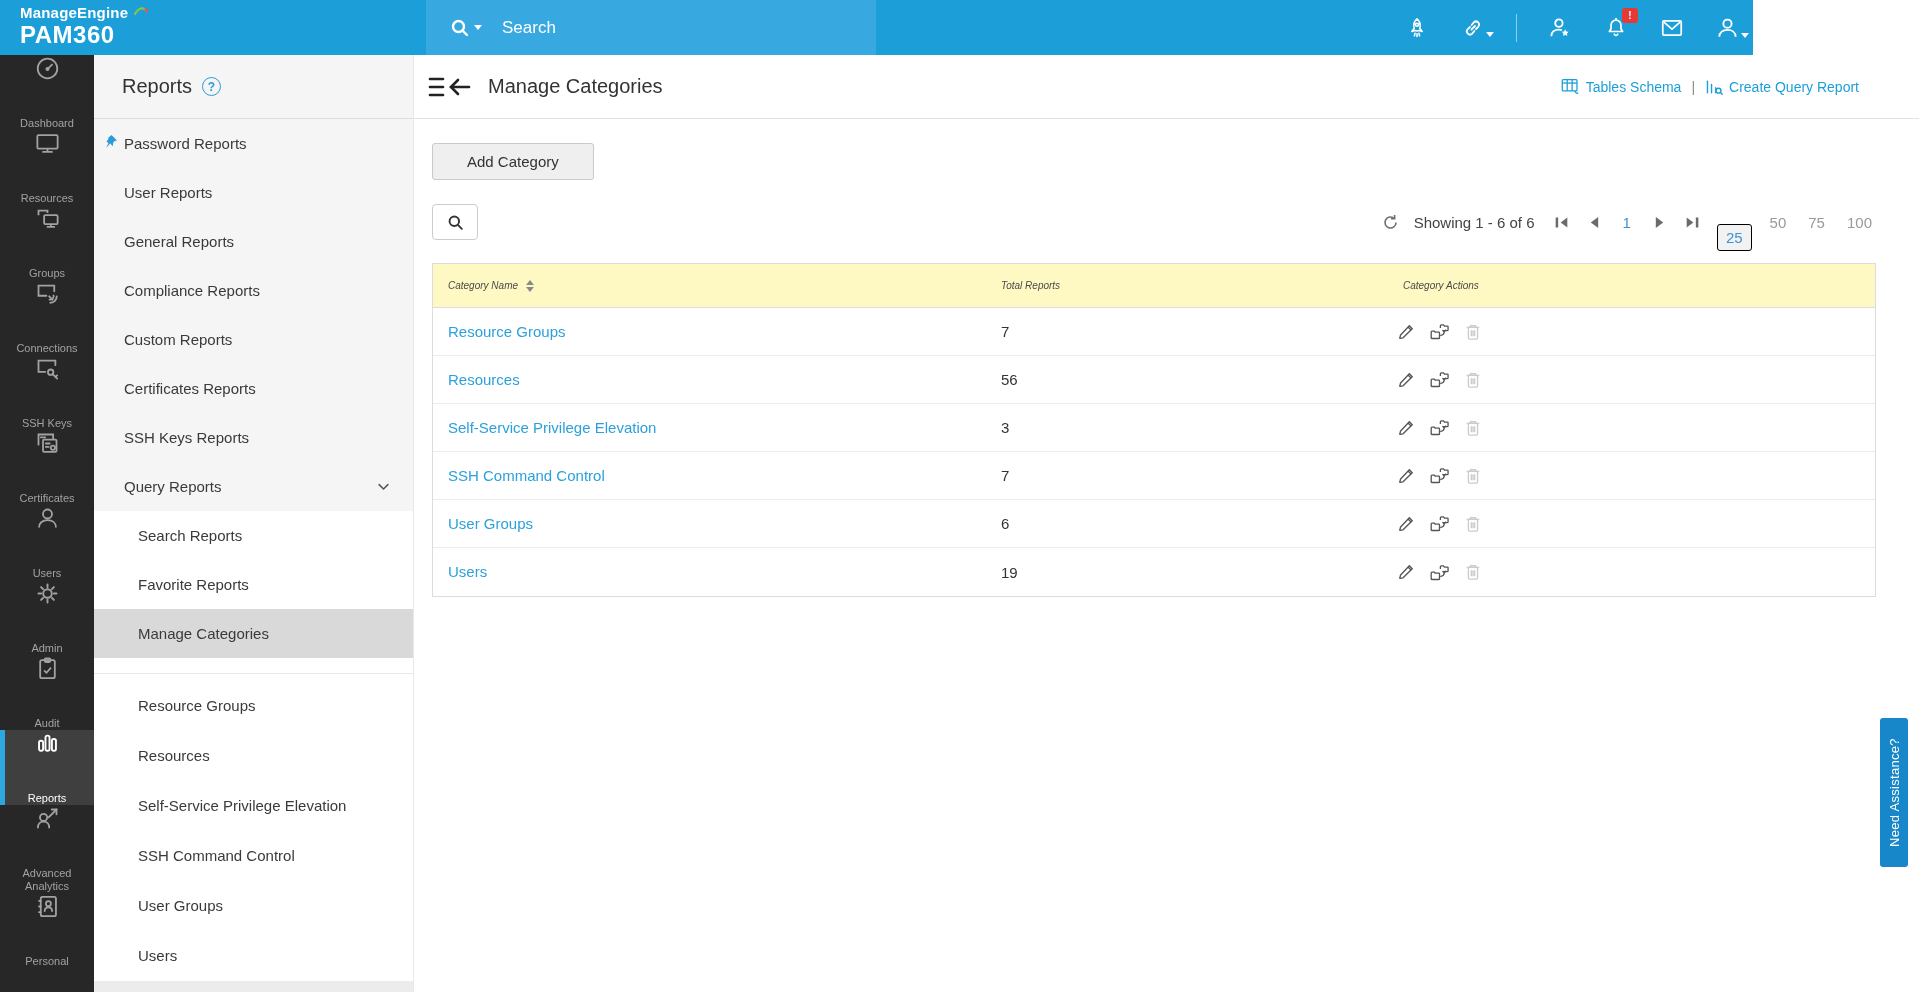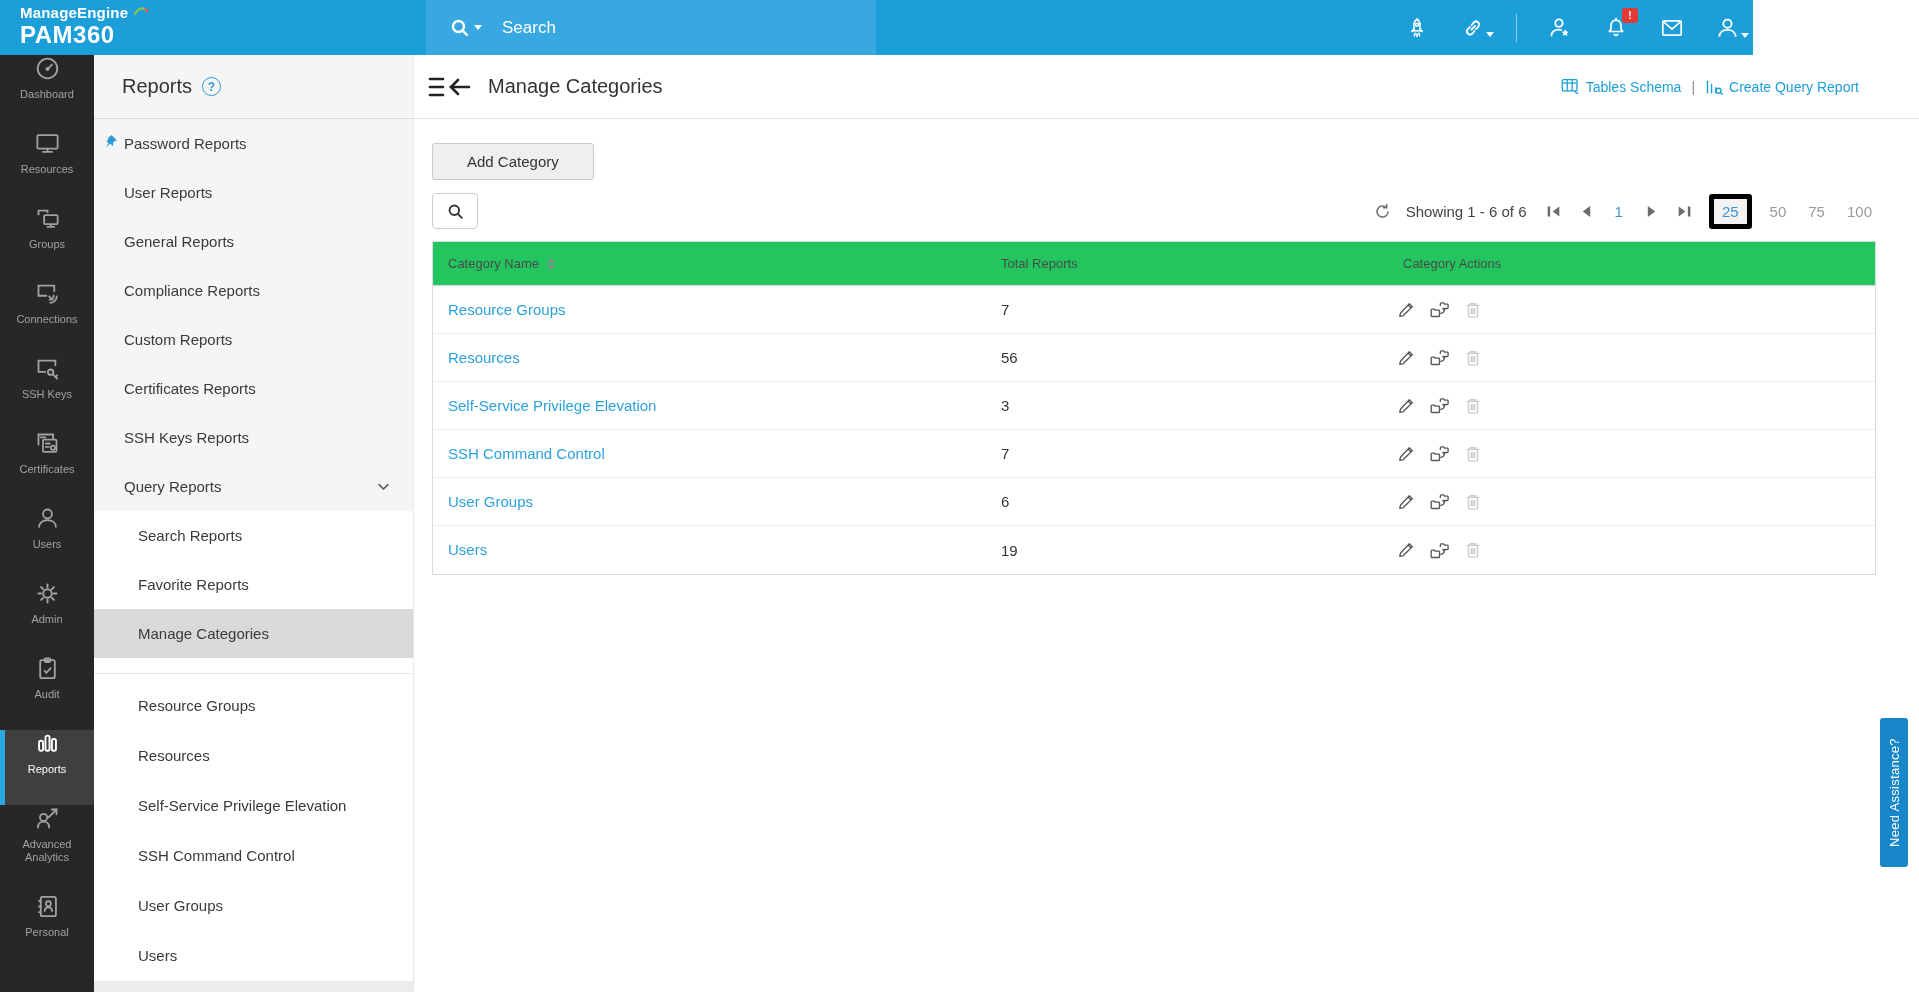--- a/index.html
+++ b/index.html
@@ -17,21 +17,21 @@
   .search-band .ph { color:#fff; font-size:17px; }
   .topbar-icons { position:absolute; right:12px; top:0; height:55px; display:flex; align-items:center; gap:30px; }
   .tb-ic { position:relative; width:26px; height:26px; display:flex; align-items:center; justify-content:center; cursor:pointer; }
   .tb-divider { width:1px; height:28px; background:rgba(255,255,255,.5); }
   .badge { position:absolute; top:-7px; right:-9px; min-width:16px; height:15px; background:#E53935;
     color:#fff; font-size:10px; font-weight:bold; border-radius:3px; display:flex; align-items:center; justify-content:center; padding:0 3px; }
   .caret-w { width:0; height:0; border-left:4px solid transparent; border-right:4px solid transparent; border-top:5px solid #fff; margin-left:2px; }
 
   
   .nav-rail { position:absolute; left:0; top:55px; width:94px; bottom:0; background:#272727; z-index:20; }
-  .rail-item { height:75px; display:flex; flex-direction:column; align-items:center; justify-content:flex-start;
+  .rail-item { height:75px; display:flex; flex-direction:column; align-items:center; justify-content:space-between;
     gap:6px; position:relative; cursor:pointer; }
   .rail-item .lbl { font-size:11px; color:#A2A2A2; text-align:center; line-height:1.2; padding:0 3px; }
   .rail-item svg { stroke:#A2A2A2; }
   .rail-item.tall { height:88px; }
   .rail-item.selected { background:#3F3F3F; }
   .rail-item.selected::before { content:""; position:absolute; left:0; top:0; bottom:0; width:5px; background:#2CA7E0; }
   .rail-item.selected .lbl { color:#fff; }
   .rail-item.selected svg { stroke:#fff; }
 
   
@@ -65,28 +65,28 @@
   .content { padding-left:18px; }
   .add-btn { margin-top:24px; height:37px; padding:0 34px; background:#EFEFEF; border:1px solid #C9C9C9;
     border-radius:3px; font-size:15px; color:#333; cursor:pointer; font-family:inherit; }
   .filter-row { margin-top:13px; width:1444px; display:flex; align-items:center; justify-content:space-between; }
   .search-btn { width:46px; height:36px; background:#fff; border:1px solid #CCC; border-radius:4px;
     display:flex; align-items:center; justify-content:center; cursor:pointer; }
   .pagination { display:flex; align-items:center; gap:14px; font-size:15px; color:#444; }
   .pg-arrow { cursor:pointer; display:flex; align-items:center; padding:0 3px; }
   .pg-num { color:#3E93D6; cursor:pointer; padding:0 6px; }
   .pg-size { color:#9A9A9A; cursor:pointer; padding:0 4px; }
-  .pg-size.sel { color:#3E93D6; background:#F2F2F2; border:5px solid #000000; border-radius:3px; padding:4px 8px; }
+  .pg-size.sel { color:#3E93D6; background:#F2F2F2; border:1px solid #000000; border-radius:3px; padding:4px 8px;margin-top:31px; }
   .pg-refresh { cursor:pointer; display:flex; }
   .pg-showing { margin-right:2px; }
 
   
   .tbl { margin-top:12px; width:1444px; border:1px solid #DCDCDC; }
   .tbl-header, .tbl-row { display:grid; grid-template-columns:553px 402px 1fr; align-items:center; }
-  .tbl-header { height:44px; background:#22c55e; color:#4A4A4A; font-size:13px; border-bottom:1px solid #DCDCDC; }
+  .tbl-header { height:44px; background:#fef9c3; color:#4A4A4A; font-size:10px; border-bottom:1px solid #DCDCDC;font-style:italic; }
   .tbl-header > div { padding-left:15px; display:flex; align-items:center; gap:8px; }
   .tbl-row { height:48px; border-bottom:1px solid #ECECEC; background:#fff; }
   .tbl-row:last-child { border-bottom:none; }
   .cell-name { padding-left:15px; }
   .cell-name a { color:#2BA1DB; font-size:15px; text-decoration:none; cursor:pointer; }
   .cell-total { padding-left:15px; color:#333; font-size:15px; }
   .cell-actions { padding-left:8px; display:flex; align-items:center; gap:13px; }
   .act { cursor:pointer; display:flex; }
   .act.disabled { cursor:default; }
   .sort-ctl { display:flex; flex-direction:column; gap:2px; cursor:pointer; }

